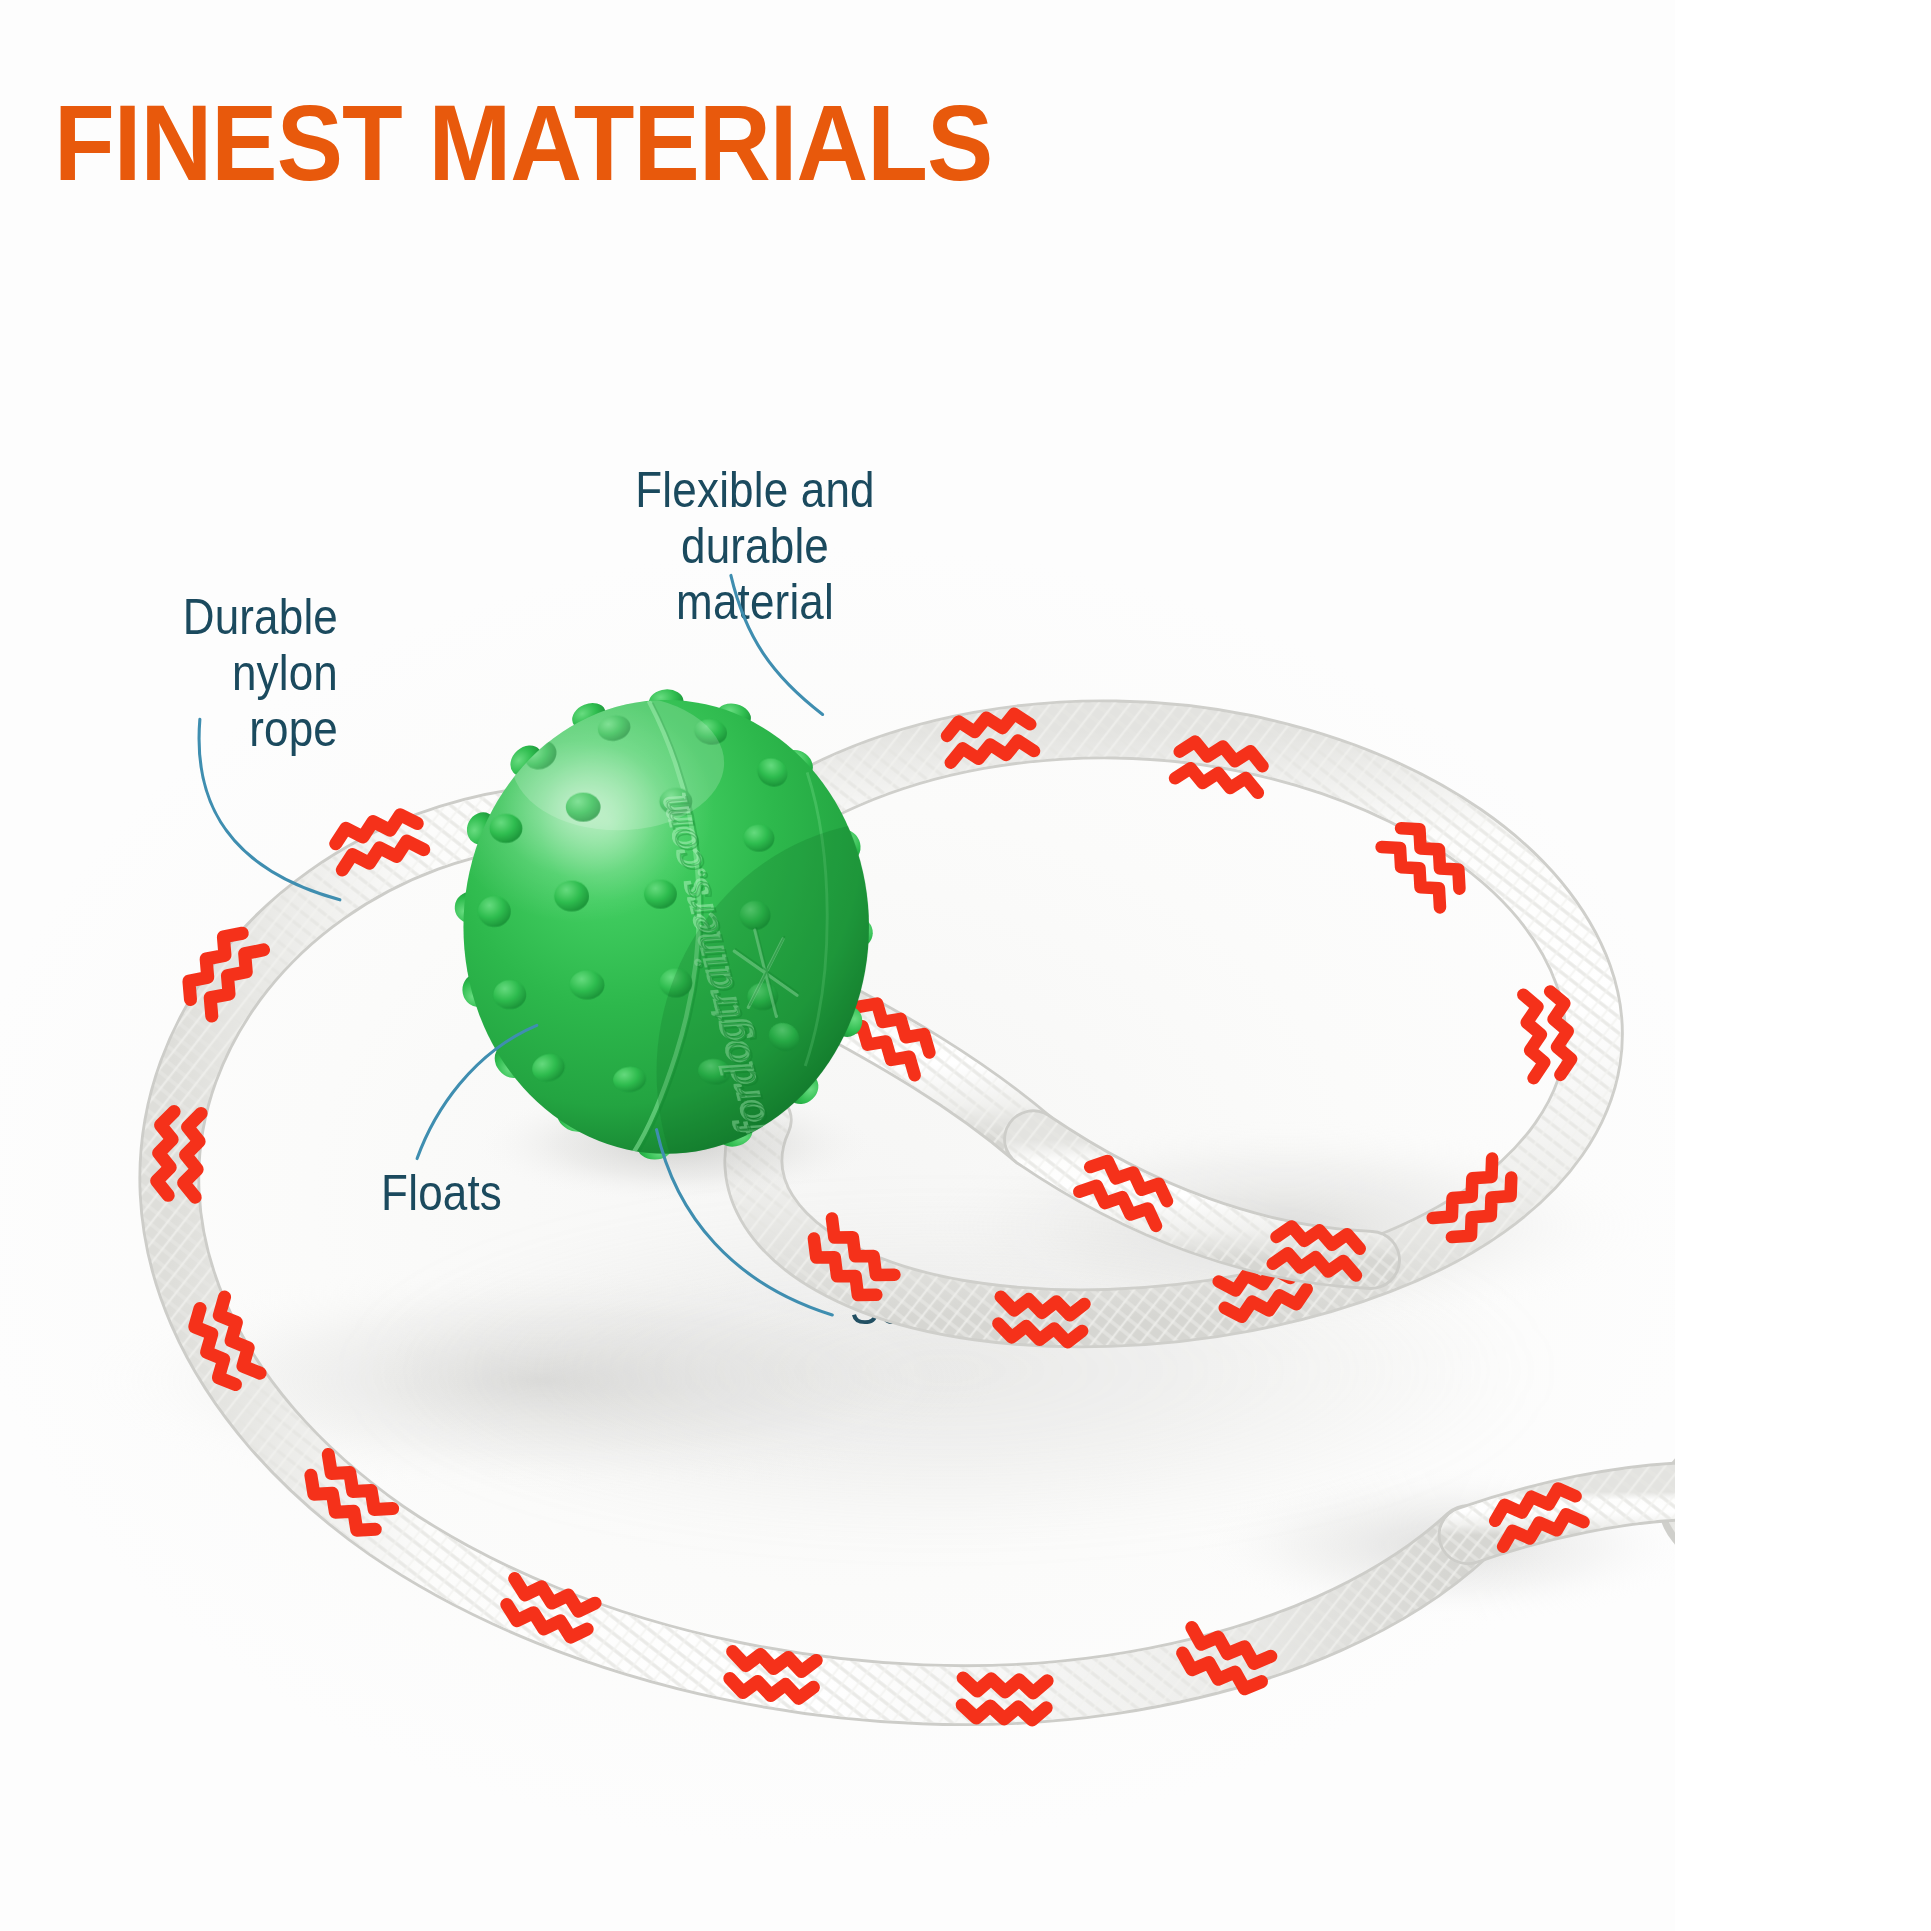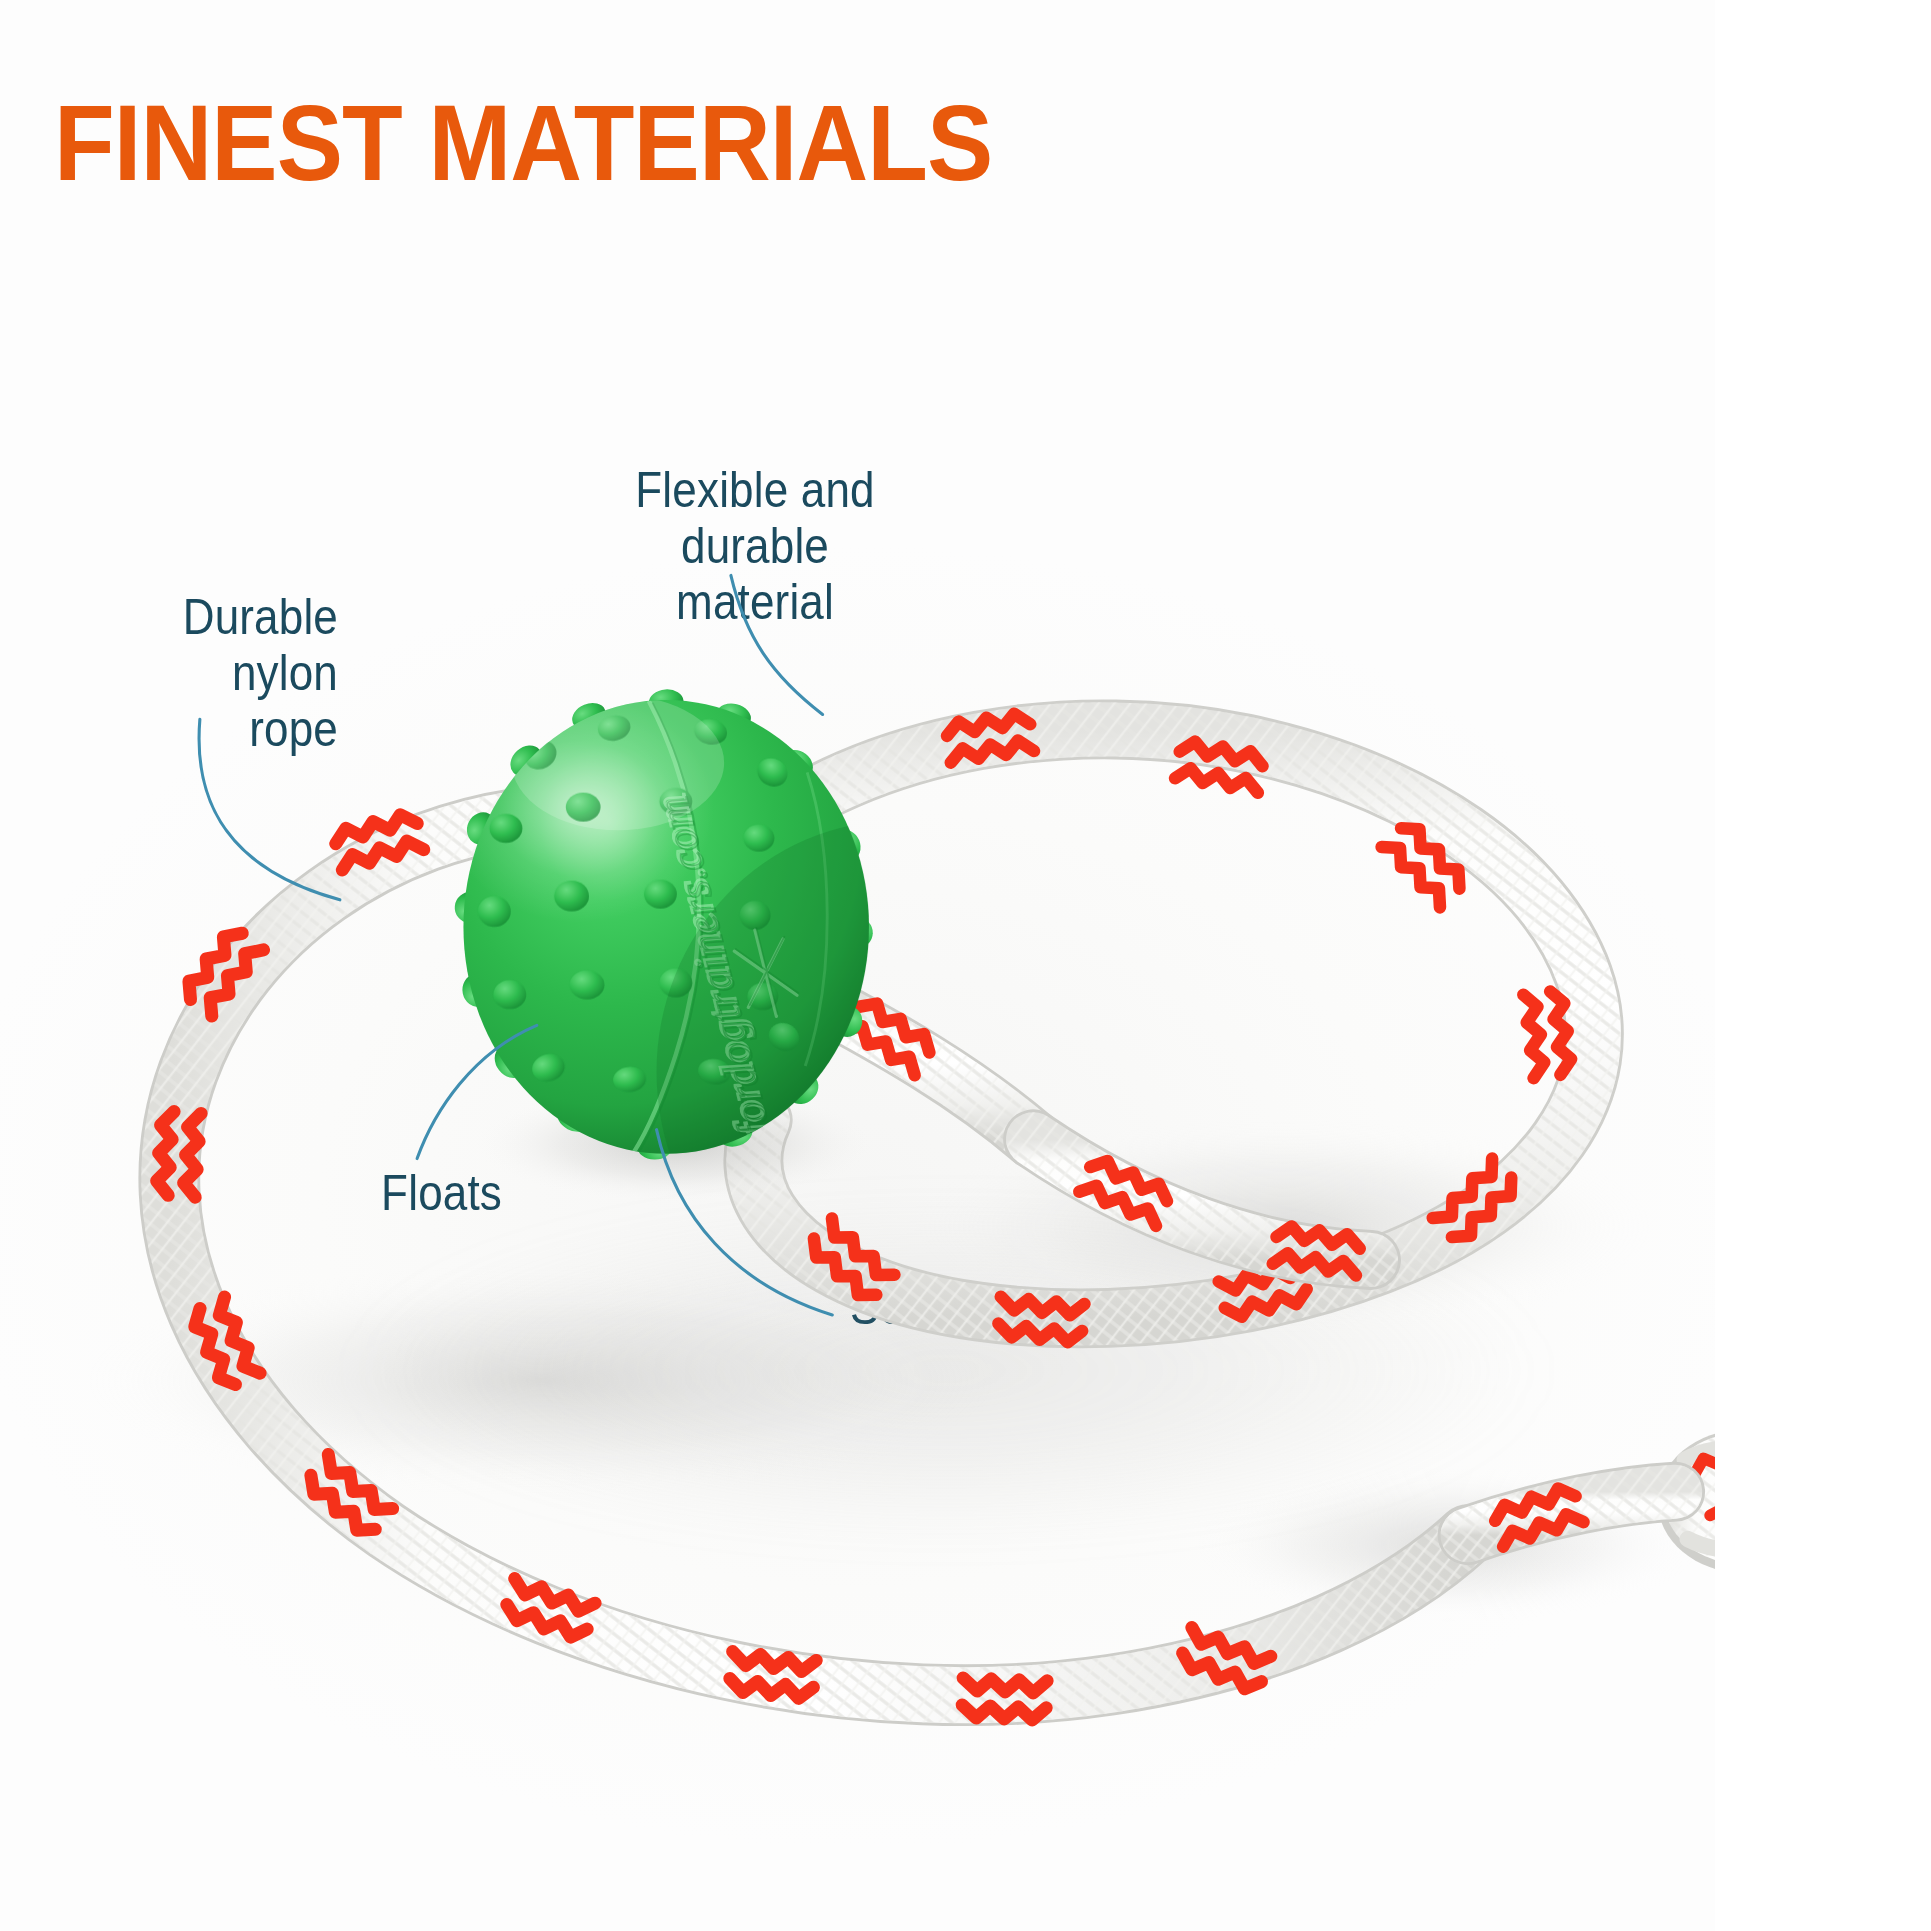--- a/index.html
+++ b/index.html
@@ -7,21 +7,20 @@
     padding: 0;
     background: #ffffff;
   }
   #stage {
     position: relative;
     width: 1675px;
     height: 1931px;
     overflow: hidden;
     background: #fdfdfd;
     font-family: "Liberation Sans", sans-serif;
-    padding-left: 40px;
   }
 
   
   .bg-base {
     position: absolute;
     inset: 0;
     background:
       radial-gradient(ellipse 70% 45% at 50% 62%, #f6f6f5 0%, #fbfbfa 45%, #fdfdfd 75%),
       linear-gradient(180deg, #ffffff 0%, #fdfdfd 55%, #f7f7f6 100%);
   }

